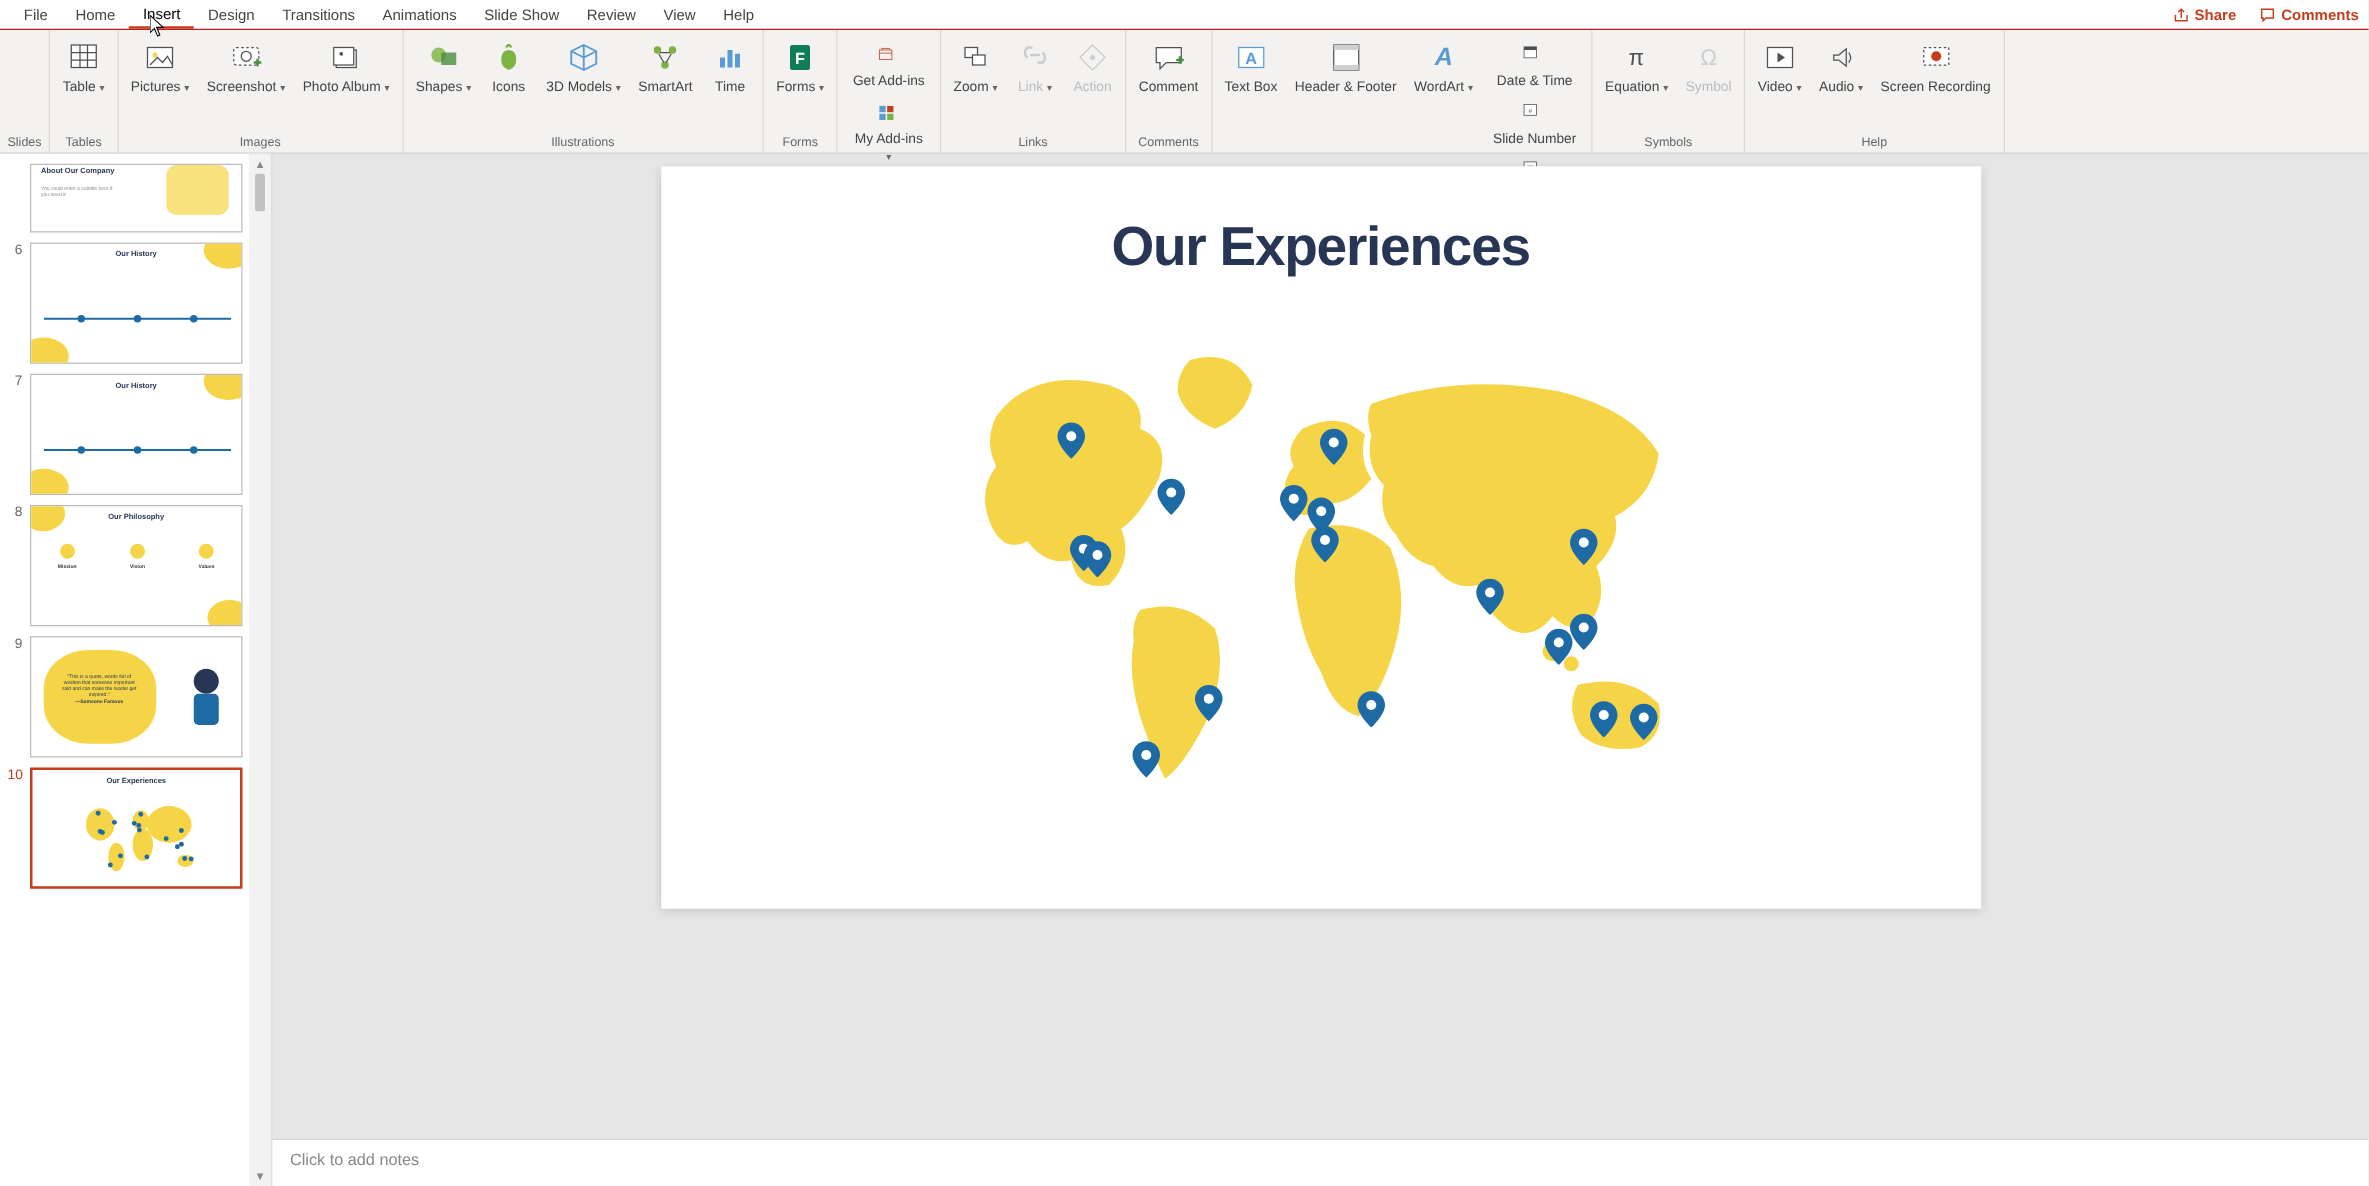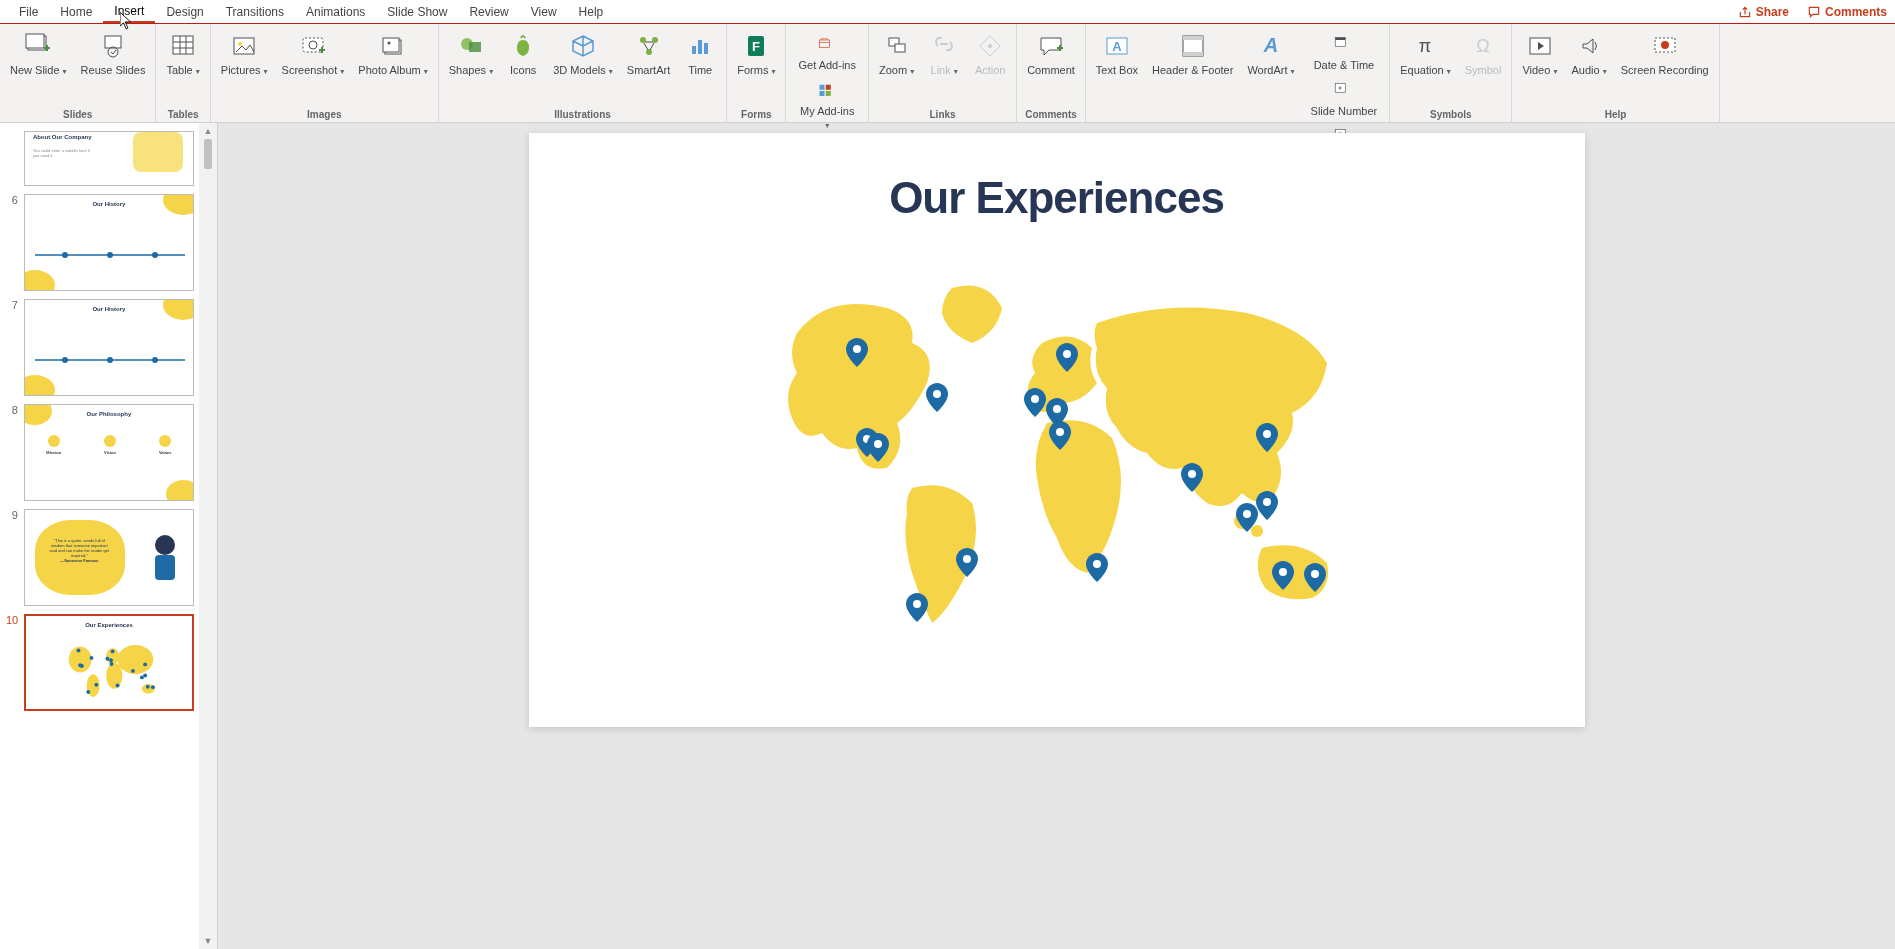--- a/index.html
+++ b/index.html
@@ -11,21 +11,21 @@
 .menu-item.active { border-bottom: 2px solid #c43e1c; color: #000; }
 .menu-right { position: absolute; right: 8px; top: 0; display: flex; gap: 18px; align-items: center; height: 24px; font-weight: bold; }
 .share-btn, .comments-btn { color: #c43e1c; cursor: pointer; display: flex; align-items: center; gap: 4px; }
 
 
 .ribbon { height: 99px; background: #f3f2f1; border-bottom: 1px solid #d0d0d0; display: flex; }
 .group { display: flex; flex-direction: column; align-items: center; border-right: 1px solid #d9d9d9; padding: 4px 6px 2px 6px; }
 .group-items { display: flex; gap: 6px; flex: 1; align-items: flex-start; }
 .btn { display: flex; flex-direction: column; align-items: center; cursor: pointer; padding: 2px 4px; min-width: 40px; text-align: center; line-height: 1.1; font-size: 11px; color: #444; }
 .btn .icon-slot { height: 32px; width: 32px; display: flex; align-items: center; justify-content: center; margin-bottom: 2px; }
-.group-label { font-size: 10px; color: #666; margin-top: auto; padding-top: 2px; font-weight: bold; }
+.group-label { font-size: 10px; color: #666; margin-top: auto; padding-top: 2px; }
 .caret { font-size: 8px; color: #666; }
 .small-btn { display: flex; align-items: center; gap: 4px; font-size: 11px; color: #444; cursor: pointer; padding: 3px 6px; flex-direction: column; }
 .small-btn.disabled, .btn.disabled { color: #bbb; }
 .vstack { display: flex; flex-direction: column; gap: 4px; padding-top: 4px; }
 
 
 .main { display: flex; height: calc(949px - 24px - 99px); }
 .thumbs { width: 218px; background: #fff; border-right: 1px solid #d0d0d0; overflow: hidden; position: relative; }
 .thumb-scroll { position: absolute; right: 0; top: 0; bottom: 0; width: 18px; background: #f2f2f2; display: flex; flex-direction: column; align-items: center; }
 .scroll-arrow { height: 16px; width: 100%; display: flex; align-items: center; justify-content: center; color: #888; cursor: pointer; font-size: 9px; }
@@ -84,42 +84,20 @@
       <span>Comments</span>
     </div>
   </div>
   <svg class="cursor" viewBox="0 0 16 20">
       <path d="M0 0 L0 16 L4 12 L7 19 L9 18 L6 11 L12 11 Z" fill="#fff" stroke="#000" stroke-width="1"></path>
     </svg>
 </div>
 
 <div class="ribbon" id="ribbon">
     <div class="group">
-      <div class="group-items">
-        <div class="btn">
-          <div class="icon-slot">
-            <svg width="32" height="32" viewBox="0 0 32 32">
-              <rect x="6" y="6" width="18" height="14" fill="#fff" stroke="#505050"></rect>
-              <rect x="4" y="4" width="18" height="14" fill="#fff" stroke="#505050"></rect>
-              <path d="M22 18 h6 M25 15 v6" stroke="#4a8f3f" stroke-width="2"></path>
-            </svg>
-          </div>
-          <span>New Slide <span class="caret">▾</span></span>
-        </div>
-        <div class="btn">
-          <div class="icon-slot">
-            <svg width="32" height="32" viewBox="0 0 32 32">
-              <rect x="8" y="6" width="16" height="12" fill="#fff" stroke="#505050"></rect>
-              <circle cx="16" cy="22" r="5" fill="none" stroke="#505050"></circle>
-              <path d="M14 22 l2 2 l3-4" stroke="#505050" fill="none"></path>
-            </svg>
-          </div>
-          <span>Reuse Slides</span>
-        </div>
-      </div>
       <div class="group-label">Slides</div>
     </div>
     <div class="group">
       <div class="group-items">
         <div class="btn">
           <div class="icon-slot">
             <svg width="32" height="32" viewBox="0 0 32 32">
               <rect x="6" y="6" width="20" height="18" fill="#fff" stroke="#505050"></rect>
               <path d="M6 12h20M6 18h20M13 6v18M19 6v18" stroke="#505050"></path>
             </svg>
@@ -620,14 +598,17 @@
                 </g>
                 <g>
                   <path d="M548 290 c-6 0 -11 5 -11 11 c0 8 11 18 11 18 s11-10 11-18 c0-6-5-11-11-11 z" fill="#1d6aa5"></path>
                   <circle cx="548" cy="301" r="4" fill="#fff"></circle>
                 </g>
               </g>
           </svg>
         </div>
       </div>
     </div>
+    <div class="notes-bar">
+      <span>Click to add notes</span>
+    </div>
   </div>
 </div>
 
 </body></html>

